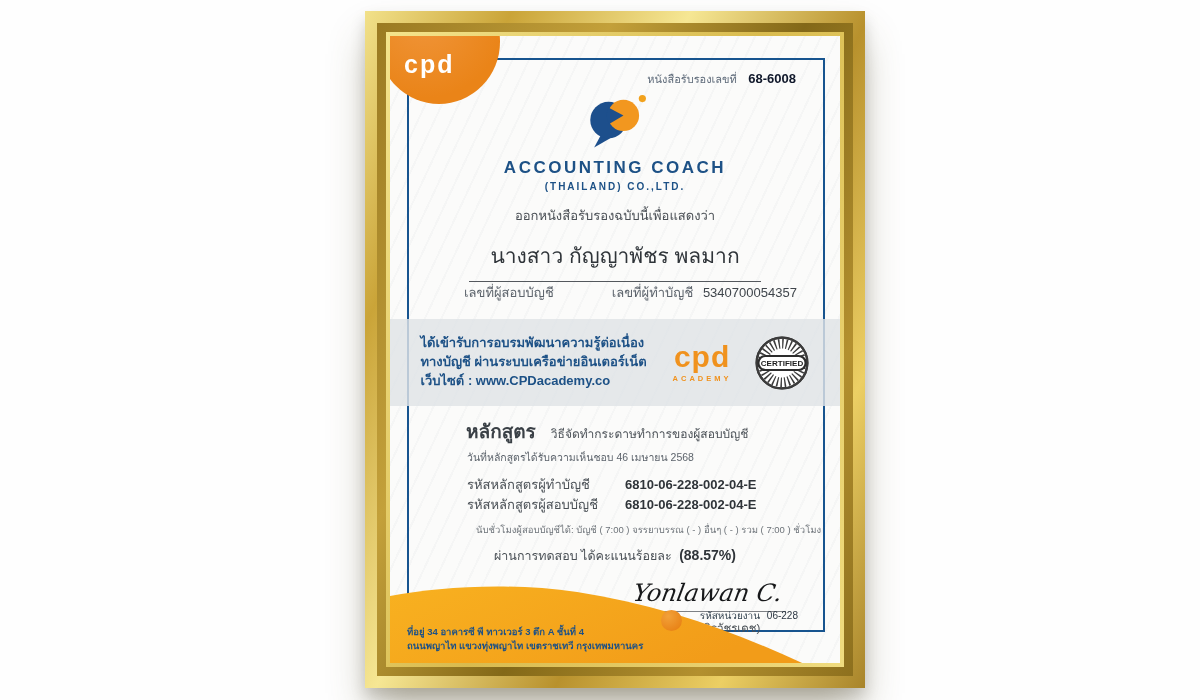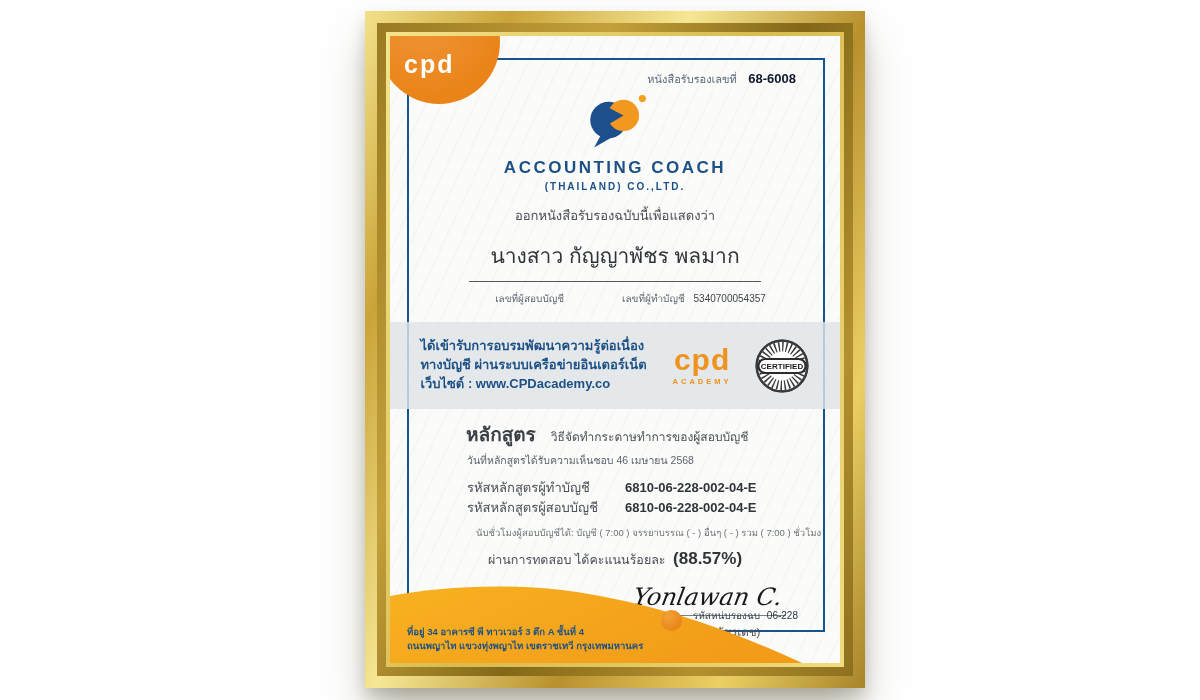--- a/index.html
+++ b/index.html
@@ -61,22 +61,22 @@
   .org-name  { margin-top:4px; text-align:center; font-size:17px; font-weight:800;
                letter-spacing:2.5px; color:#1d5186; }
   .org-sub   { margin-top:3px; text-align:center; font-size:10px; font-weight:700;
                letter-spacing:2px; color:#1d5186; }
 
   .statement { margin-top:13px; text-align:center; font-size:13px; color:#4a4f55; }
 
   .recipient { margin-top:13px; text-align:center; font-size:21px; color:#2f3439; font-weight:500; }
   .name-line { width:292px; margin:9px auto 0; border-top:1.5px solid #54585d; }
 
-  .numbers-row { margin-top:9px; display:flex; justify-content:center; gap:58px;
-                 font-size:10px; color:#5d646c;padding-left:31px; }
+  .numbers-row { display:flex; justify-content:center; gap:58px;
+                 font-size:13px; color:#5d646c;padding-left:31px; }
   .numbers-row .num { color:#3f454b; margin-left:6px; }
 
   
   .gray-band {
     margin-top:16px; height:87px; width:100%;
     background:rgba(223,227,230,.82);
     display:flex; align-items:center; justify-content:center; gap:20px;
   }
   .band-text { font-size:13px; font-weight:700; color:#1d5186; line-height:1.45; }
   .band-text .www { color:#1d5186; }
@@ -92,21 +92,21 @@
   .approval { padding-left:77px; margin-top:3px; font-size:10.5px; color:#5d646c; }
 
   .codes { margin-top:9px; padding-left:77px; }
   .code-row { display:grid; grid-template-columns:158px auto; font-size:13px; line-height:1.55; }
   .code-row .c-lbl { color:#4a5056; }
   .code-row .c-val { color:#2f3439; font-weight:700; }
 
   .hours { margin-top:7px; padding-left:86px; font-size:9.5px; color:#6d7379; line-height:1.6; }
 
   .score { margin-top:9px; text-align:center; font-size:12.5px; color:#4a5056; }
-  .score .pct { font-weight:700; color:#2f3439; font-size:17px; margin-left:4px; }
+  .score .pct { font-weight:700; color:#2f3439; font-size:14px; margin-left:4px; }
 
   
   .sign-row { margin-top:13px; display:flex; justify-content:center; align-items:flex-end; gap:62px; }
   .sign-col { text-align:center; }
   .issue-date { font-size:14.5px; font-weight:600; color:#2f3439; padding:0 10px 7px;
                 border-bottom:1.5px solid #63676c; min-width:112px; }
   .sign-label { margin-top:7px; font-size:11.5px; color:#5d646c; }
   .signature  { font-family:"DejaVu Serif","Liberation Serif",serif; font-style:italic;
                 font-size:24px; color:#17181a; transform:skewX(-10deg);
                 padding:0 14px 4px; }
@@ -255,21 +255,21 @@
           </svg>
 
           <div class="orange-dot"></div>
 
           <div class="footer-address">
             <div>ที่อยู่ 34 อาคารซี พี ทาวเวอร์ 3 ตึก A ชั้นที่ 4</div>
             <div>ถนนพญาไท แขวงทุ่งพญาไท เขตราชเทวี กรุงเทพมหานคร</div>
           </div>
 
           <div class="unit-code">
-            <span>รหัสหน่บรองฉบ</span>
+            <span>รหัสหน่วยงาน</span>
             <span class="uc-val">06-228</span>
           </div>
 
         </div>
       </div>
     </div>
   </div>
 </div>
 
 </body></html>

